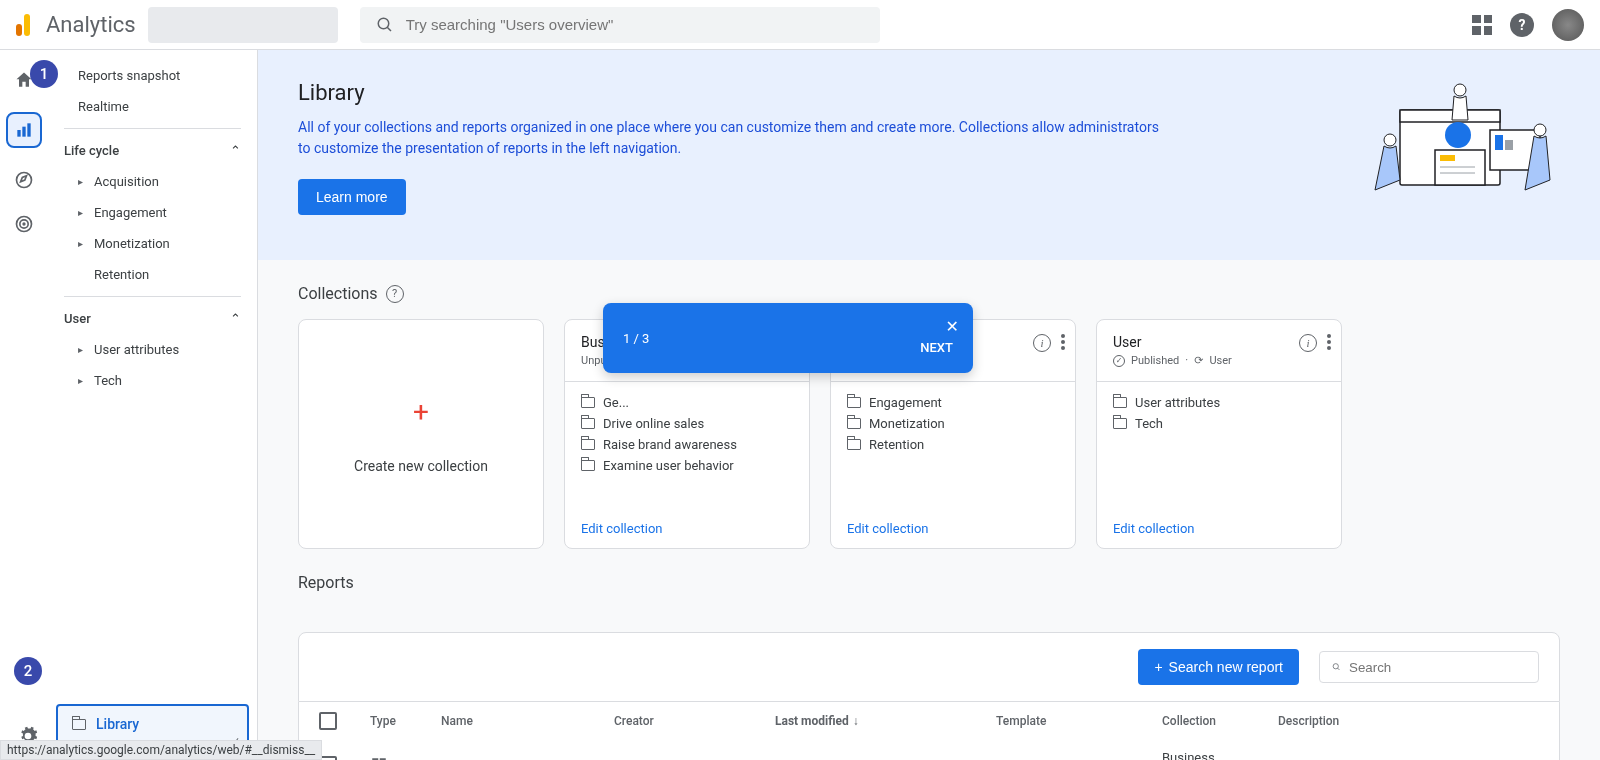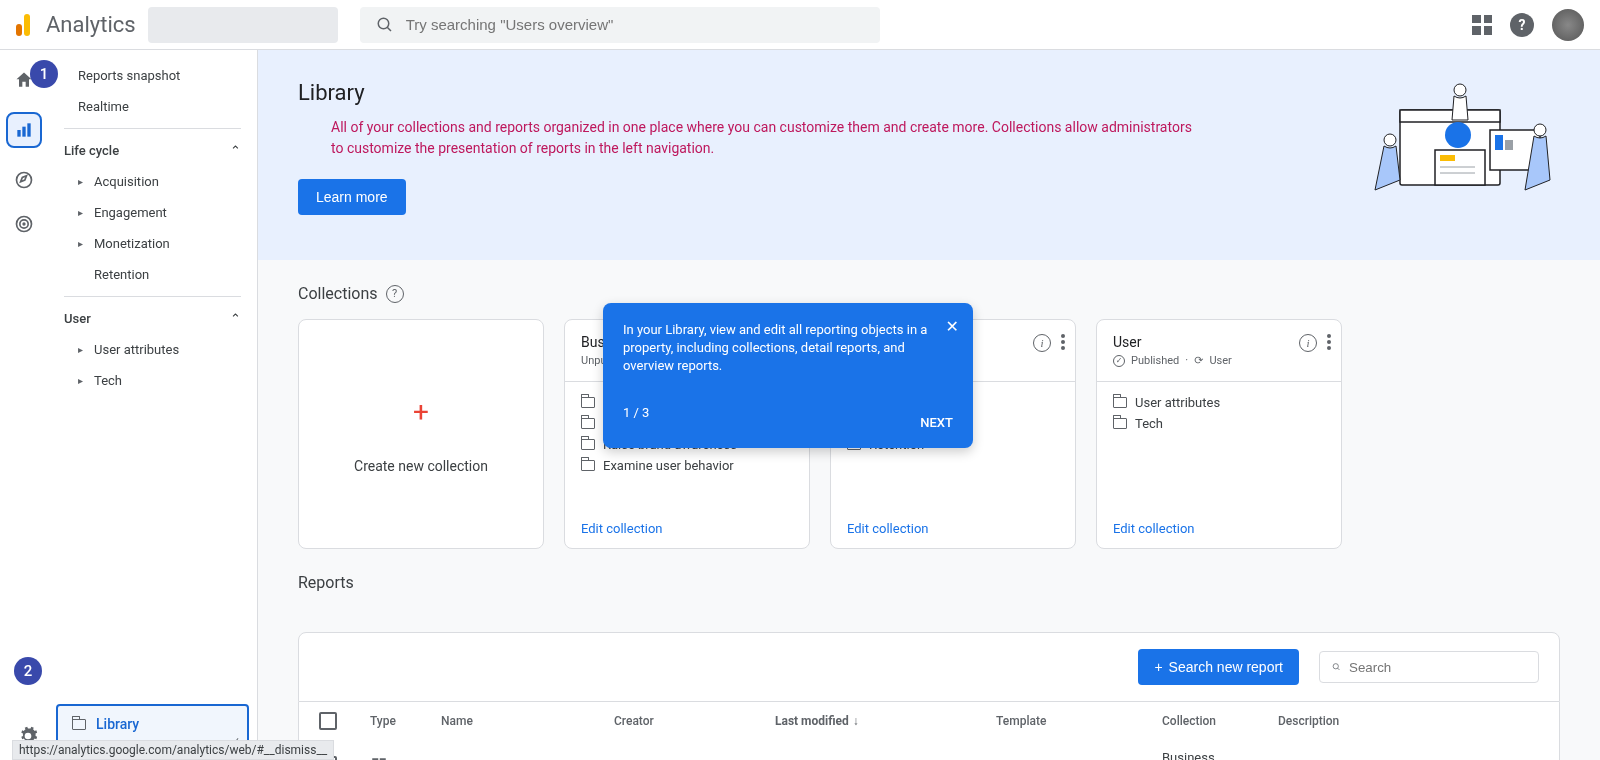--- a/index.html
+++ b/index.html
@@ -26,21 +26,21 @@
 .side-panel { width: 210px; border-right: 1px solid #dadce0; padding-top: 10px; position: relative; display: flex; flex-direction: column; }
 .side-content { flex: 1; overflow: hidden; }
 .nav-item { padding: 8px 16px 8px 30px; font-size: 13px; color: #3c4043; cursor: pointer; display: flex; align-items: center; gap: 6px; }
 .nav-item.header-item { font-weight: 500; padding-left: 16px; justify-content: space-between; }
 .nav-item .caret { font-size: 10px; color: #5f6368; width: 10px; }
 .nav-divider { height: 1px; background: #dadce0; margin: 6px 16px; }
 .library-btn { margin: 0 8px 16px 8px; border: 2px solid #1967d2; border-radius: 4px; padding: 10px 14px; display: flex; align-items: center; gap: 10px; color: #1967d2; font-size: 14px; font-weight: 500; background: #f1f6fd; cursor: pointer; }
 .main { flex: 1; overflow: auto; background: #f8f9fa; position: relative; }
 .hero { background: #e8f0fe; padding: 30px 40px; display: flex; justify-content: space-between; gap: 40px; }
 .hero-text h1 { font-size: 22px; font-weight: 400; color: #202124; margin-bottom: 12px; }
-.hero-text p { font-size: 14px; color: #be185d; max-width: 870px; line-height: 1.5; margin-bottom: 20px; margin-left: 33px; }
+.hero-text p { font-size: 14px; color: #1d4ed8; max-width: 870px; line-height: 1.5; margin-bottom: 20px; }
 .learn-more-btn { background: #1a73e8; color: #fff; border: none; padding: 10px 18px; border-radius: 4px; font-size: 14px; font-weight: 500; cursor: pointer; }
 .hero-illus { width: 200px; height: 150px; flex-shrink: 0; }
 .section { padding: 24px 40px; }
 .section-title { font-size: 16px; color: #3c4043; margin-bottom: 16px; display: flex; align-items: center; gap: 8px; }
 .q-icon { width: 18px; height: 18px; border: 1.5px solid #5f6368; border-radius: 50%; display: inline-flex; align-items: center; justify-content: center; font-size: 11px; color: #5f6368; }
 .cards { display: flex; gap: 20px; }
 .card { width: 246px; height: 230px; border: 1px solid #dadce0; border-radius: 8px; background: #fff; display: flex; flex-direction: column; position: relative; }
 .card.create { align-items: center; justify-content: center; cursor: pointer; gap: 30px; }
 .plus-icon { font-size: 28px; }
 .plus-icon .r { color: #ea4335; }
@@ -64,21 +64,21 @@
 .th-check { width: 40px; } .th-type { width: 60px; } .th-name { width: 162px; } .th-creator { width: 150px; } .th-mod { width: 210px; font-weight: bold; } .th-tmpl { width: 155px; } .th-col { width: 105px; } .th-desc { flex: 1; } .th-dots { width: 30px; }
 .checkbox { width: 18px; height: 18px; border: 2px solid #5f6368; border-radius: 2px; }
 .table-row { font-size: 13px; color: #3c4043; }
 .tooltip { position: absolute; background: #1a73e8; color: #fff; border-radius: 8px; padding: 18px 20px; width: 370px; box-shadow: 0 4px 12px rgba(0,0,0,0.2); z-index: 100; }
 .tooltip h3 { font-size: 15px; font-weight: 500; margin-bottom: 10px; }
 .tooltip p { font-size: 13px; line-height: 1.4; margin-bottom: 20px; }
 .tooltip .foot { display: flex; justify-content: space-between; align-items: center; font-size: 13px; }
 .tooltip .next { font-weight: 500; cursor: pointer; margin-top: 19px; }
 .tooltip .close { position: absolute; top: 14px; right: 14px; cursor: pointer; font-size: 16px; }
 .badge { position: absolute; width: 28px; height: 28px; background: #3949ab; color: #fff; border-radius: 50%; display: flex; align-items: center; justify-content: center; font-size: 15px; font-weight: 500; z-index: 50; }
-.status-url { position: absolute; bottom: 0; left: 12px; background: #e8eaed; padding: 2px 6px; font-size: 12px; color: #3c4043; border: 1px solid #dadce0; z-index: 200; }
+.status-url { position: absolute; bottom: 0; left: 0; background: #e8eaed; padding: 2px 6px; font-size: 12px; color: #3c4043; border: 1px solid #dadce0; z-index: 200; }
 .gear { position: absolute; bottom: 14px; left: 18px; color: #5f6368; cursor: pointer; }
 .collapse-arrow { position: absolute; bottom: 12px; right: 18px; color: #5f6368; }
 svg { display: block; }
 .info-ico { width:18px; height:18px; border:1.5px solid #5f6368; border-radius:50%; display:inline-flex; align-items:center; justify-content:center; font-size:11px; font-style:italic; font-family:serif;}
 .dots-v { display:inline-flex; flex-direction:column; gap:2px; } .dots-v span{width:4px;height:4px;background:#5f6368;border-radius:50%;}
 .check-badge { width:12px; height:12px; border:1.2px solid #5f6368; border-radius:50%; display:inline-flex; align-items:center; justify-content:center; font-size:8px;}
 .link-badge { font-size:11px; }
 .sort-ico { font-size: 12px; margin-left:4px;}
 </style>
 </head>
@@ -374,21 +374,20 @@
         <div class="th-mod">-</div>
         <div class="th-tmpl">Generate leads objectives</div>
         <div class="th-col">Business objectives</div>
         <div class="th-desc"></div>
         <div class="th-dots"></div>
       </div>
     </div>
 
     <div class="tooltip" style="top:253px; left:345px;">
       <span class="close">✕</span>
-      <p>In your Library, view and edit all reporting objects in a property, including collections, detail reports, and overview reports.</p>
       <div class="foot">
         <span>1 / 3</span>
         <span class="next">NEXT</span>
       </div>
     </div>
   </div>
 </div>
 
 <div class="status-url">https://analytics.google.com/analytics/web/#__dismiss__</div>
 

